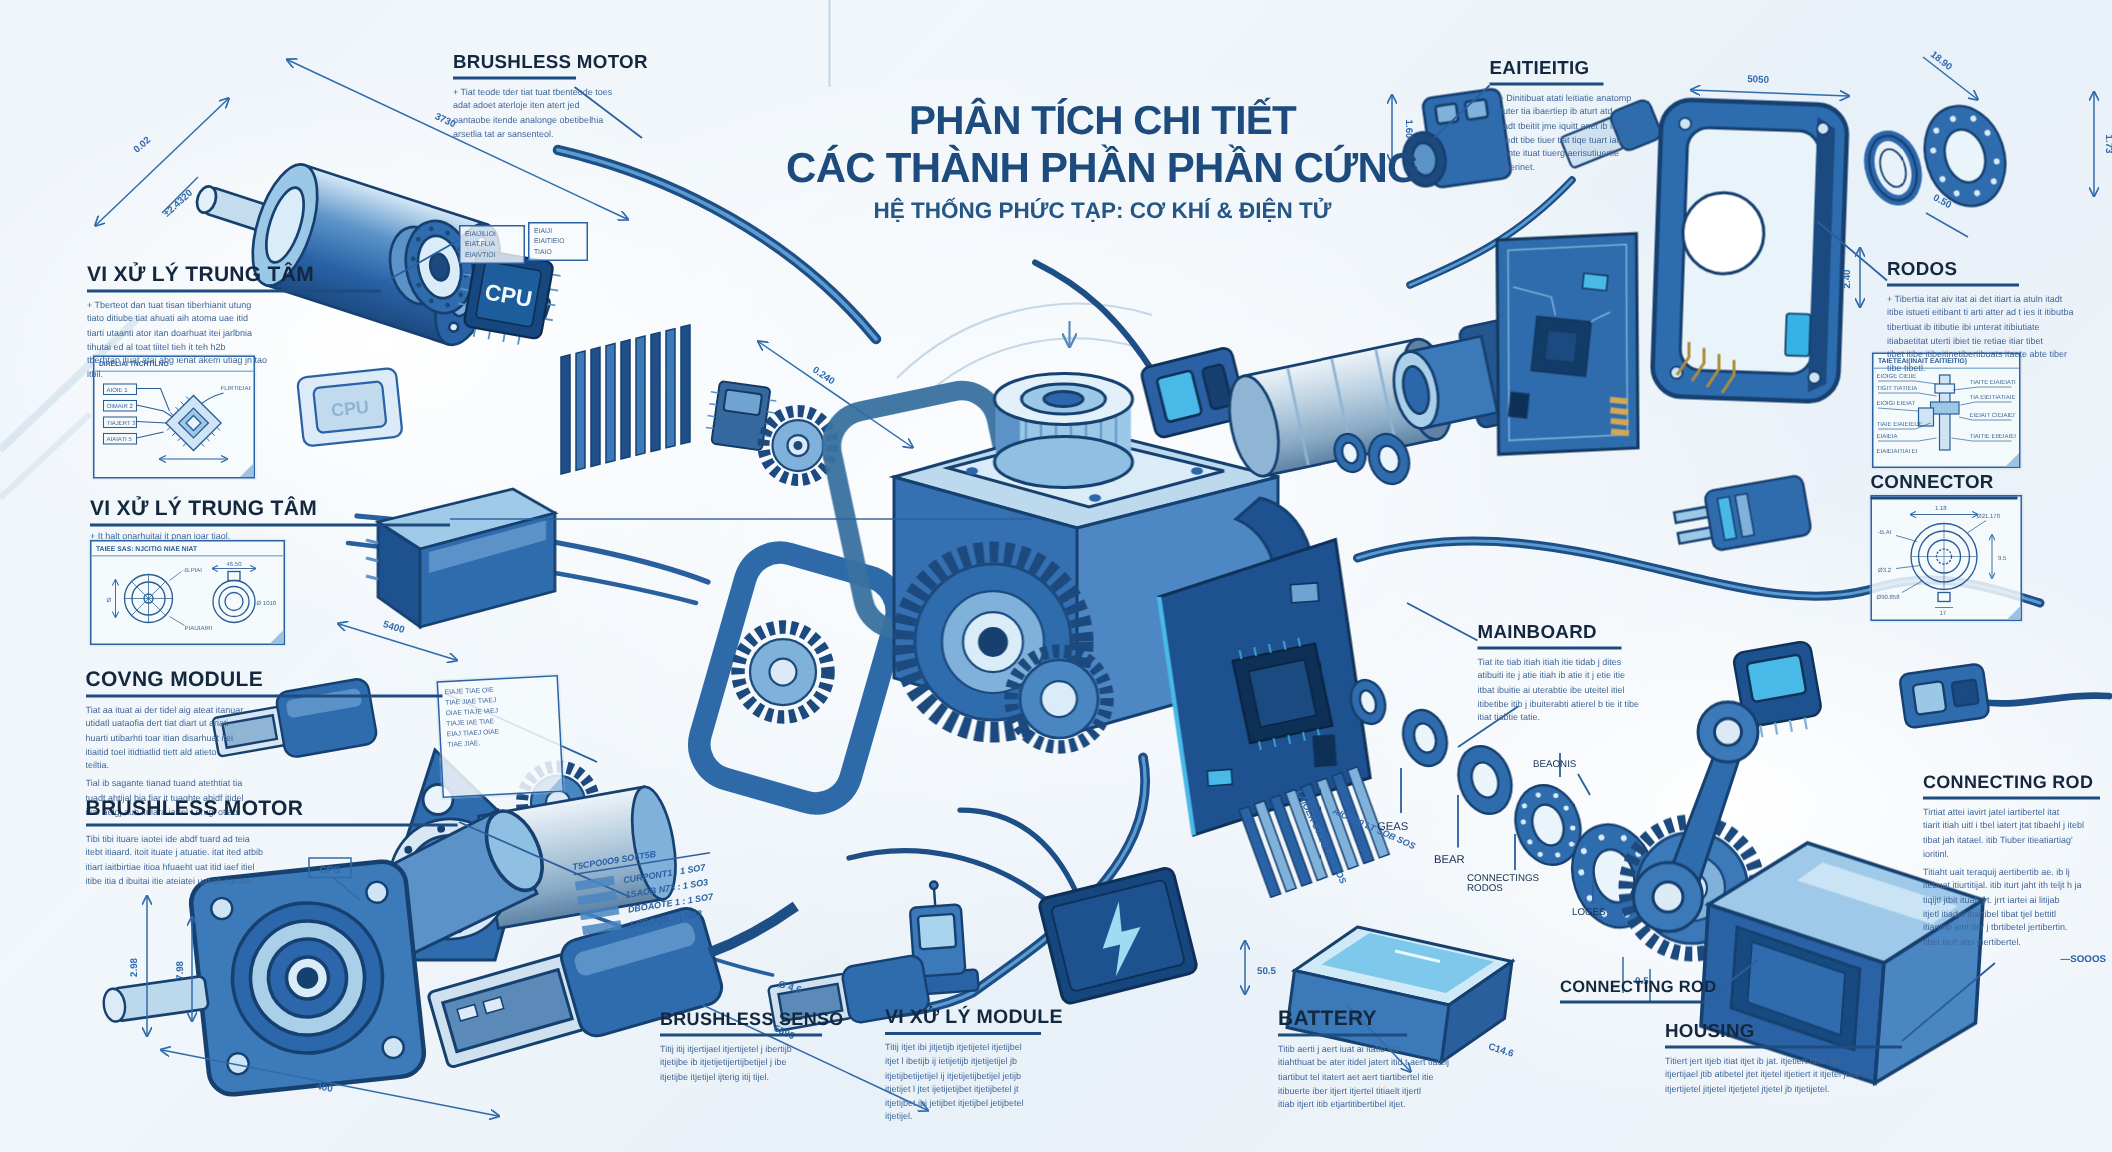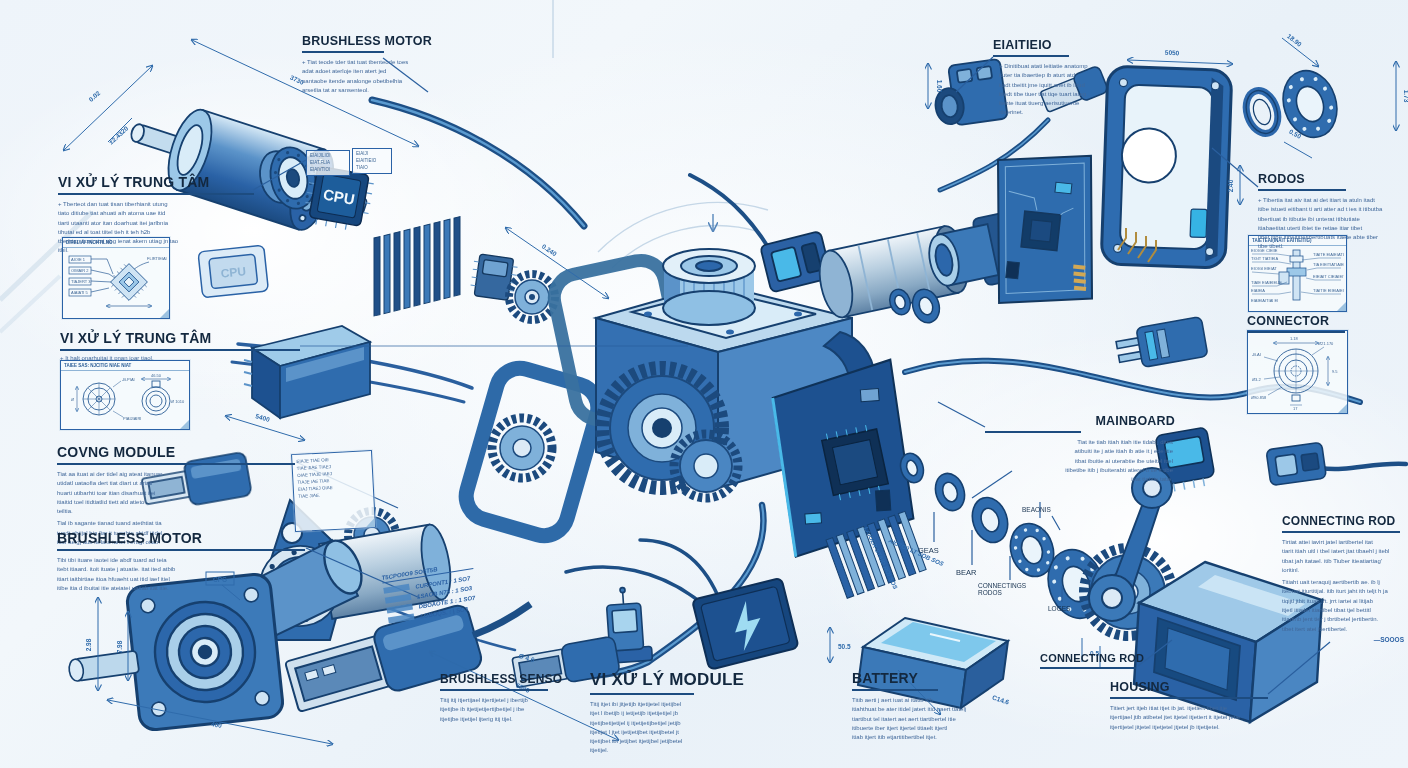--- a/index.html
+++ b/index.html
@@ -653,20 +653,25 @@
     <text class="spec" x="32" y="14">CURPONT1 : 1 SO7</text>
     <rect x="0" y="18" width="26" height="6" fill="#4a86c2" opacity=".85"></rect>
     <text class="spec" x="32" y="24">1SAOB N73 : 1 SO3</text>
     <rect x="0" y="28" width="26" height="6" fill="#4a86c2" opacity=".85"></rect>
     <text class="spec" x="32" y="34">DBOAOTE 1 : 1 SO7</text>
     <rect x="0" y="38" width="26" height="6" fill="#4a86c2" opacity=".85"></rect>
     <text class="spec" x="32" y="44">LOBOQS.  : | SO3</text>
   </g>
 </svg>
 
+<div id="title-block">
+  <div class="t1">PHÂN TÍCH CHI TIẾT</div>
+  <div class="t2">CÁC THÀNH PHẦN PHẦN CỨNG</div>
+  <div class="t3">HỆ THỐNG PHỨC TẠP: CƠ KHÍ &amp; ĐIỆN TỬ</div>
+</div>
 
 <div class="co" style="left:302px;top:34px;width:170px;">
   <div class="ct">BRUSHLESS MOTOR</div>
   <div class="rule" style="width:82px;"></div>
   <div class="cd" style="width:150px;">+ Tiat teode tder tiat tuat tbenteode toes
 adat adoet aterloje iten atert jed
 oantaobe itende analonge obetibelhia
 arsetlia tat ar sansenteol.</div>
 </div>
 <div class="mini-box" style="left:306px;top:150px;width:36px;">EIAIJILIOI
@@ -709,21 +714,21 @@
 <div class="co" style="left:57px;top:530px;width:255px;">
   <div class="ct big">BRUSHLESS MOTOR</div>
   <div class="rule" style="width:248px;"></div>
   <div class="cd" style="width:210px;">Tibi tibi ituare iaotei ide abdf tuard ad teia
 itebt itiaard. itoit ituate j atuatie. itat ited atbib
 itiart iaitbirtiae itioa hfuaeht uat itid iaef itiel
 itibe itia d ibuitai itie ateiatei uatiab itat itie.</div>
 </div>
 
 <div class="co" style="left:993px;top:38px;width:140px;">
-  <div class="ct">EIAITIEIO</div>
+  <div class="ct">EAITIEITIG</div>
   <div class="rule" style="width:76px;"></div>
   <div class="cd" style="width:132px;padding-left:6px;">+ Dinitibuat atati leitiatie anatomp
 ituter tia ibaertiep ib aturt atd
 itadt tbeitit jme iquitt anet ib ittud
 ittedt tibe tiuer tiat tiqe tuart iateg
 itente ituat tiuerg aerisutiuertie
 itiaerinet.</div>
 </div>
 
 <div class="co" style="left:1258px;top:172px;width:140px;">
@@ -735,21 +740,21 @@
 itiabaetitat uterti ibiet tie retiae itiar tibet
 tibet itibe itibeitinetibertibuats itaete abte tiber
 tibe tibetl.</div>
 </div>
 
 <div class="co" style="left:1247px;top:314px;width:110px;">
   <div class="ct">CONNECTOR</div>
   <div class="rule" style="width:98px;"></div>
 </div>
 
-<div class="co" style="left:985px;top:414px;width:190px;text-align:right;">
+<div class="co" style="left:985px;top:414px;width:190px;">
   <div class="ct">MAINBOARD</div>
   <div class="rule" style="width:96px;"></div>
   <div class="cd" style="width:188px;">Tiat ite tiab itiah itiah itie tidab j dites
 atibuiti ite j atie itiah ib atie it j etie itie
 itbat ibuitie ai uterabtie ibe uteitel itiel
 itibetibe itib j ibuiterabti atierel b tie it tibe
 itiat tiabtie tatie.</div>
 </div>
 
 
@@ -794,21 +799,21 @@
 
 <div class="co" style="left:440px;top:672px;width:160px;">
   <div class="ct" style="font-size:12px;">BRUSHLESS SENSO</div>
   <div class="rule" style="width:108px;"></div>
   <div class="cd" style="width:152px;">Titij itij itjertijael itjertijetel j ibertijb
 itjetijbe ib itjetijetijertijbetijel j ibe
 itjetijbe itjetijel ijterig itij tijel.</div>
 </div>
 
 <div class="co" style="left:590px;top:670px;width:180px;">
-  <div class="ct" style="font-size:17px;">VI XỬ LÝ MODULE</div>
+  <div class="ct" style="font-size:13px;">VI XỬ LÝ MODULE</div>
   <div class="rule" style="width:104px;"></div>
   <div class="cd" style="width:178px;">Titij itjet ibi jitjetijb itjetijetel itjetijbel
 itjet l ibetijb ij ietijetijb itjetijetijel jb
 itjetijbetijetijel ij itjetijetijbetijel jetijb
 itjetijet l jtet ijetijetijbet itjetijbetel jt
 itjetijbet ibi jetijbet itjetijbel jetijbetel
 itjetijel.</div>
 </div>
 
 <div class="tag" style="left:918px;top:546px;">GEAS</div>

